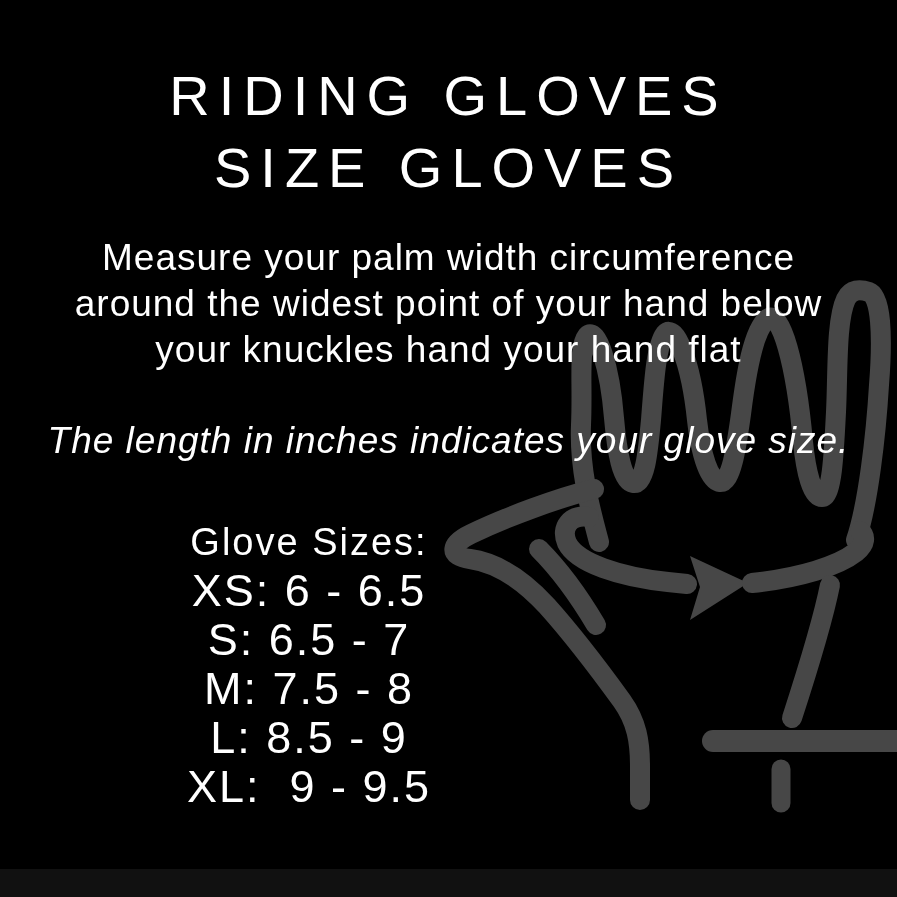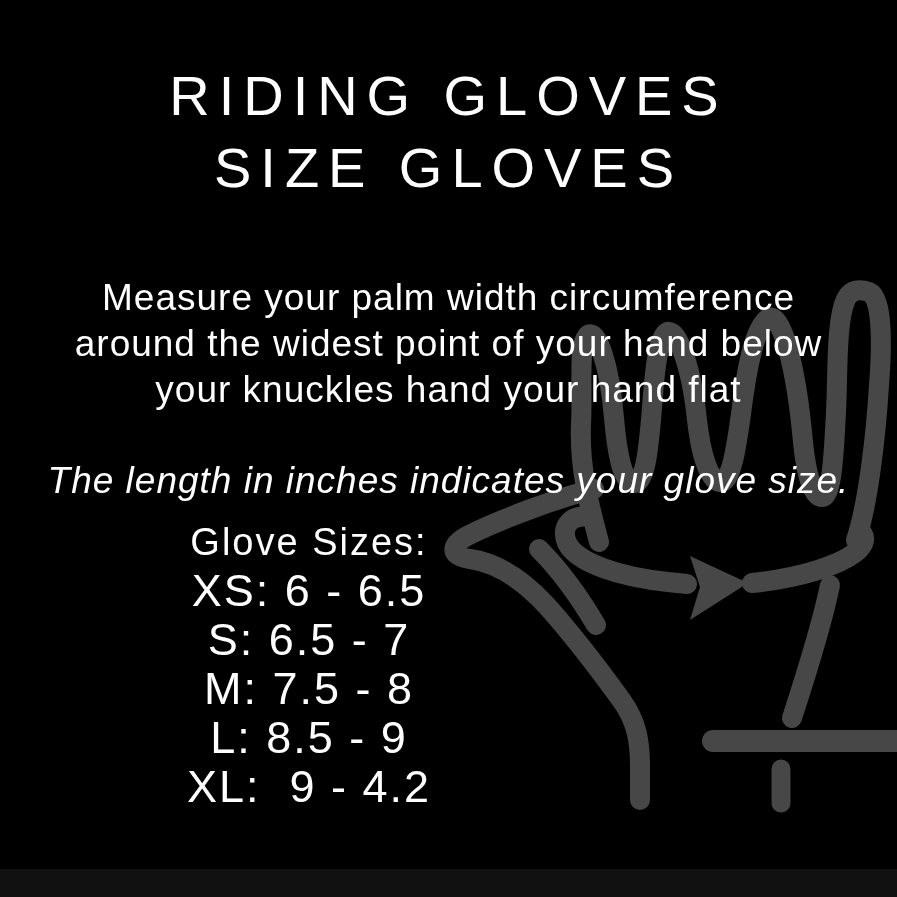--- a/index.html
+++ b/index.html
@@ -38,21 +38,20 @@
     font-size:56px;
     line-height:72px;
     letter-spacing:0.16em;
     font-weight:300;
   }
   .para{
     font-size:37px;
     line-height:46px;
     letter-spacing:1px;
     font-weight:300;
-    margin-top:40px;
   }
   .para1{top:235px;}
   .para2{top:418px;font-style:italic;}
   .sizes{
     position:absolute;
     left:14px;top:518px;
     width:590px;
     text-align:center;
     font-weight:300;
   }
@@ -136,16 +135,16 @@
   <div class="layer para para2">
     <div>The length in inches indicates your glove size.</div>
   </div>
 
   <div class="sizes">
     <div class="sizes-heading">Glove Sizes:</div>
     <div class="size-item">XS: 6 - 6.5</div>
     <div class="size-item">S: 6.5 - 7</div>
     <div class="size-item">M: 7.5 - 8</div>
     <div class="size-item">L: 8.5 - 9</div>
-    <div class="size-item">XL:  9 - 4.2</div>
+    <div class="size-item">XL:  9 - 9.5</div>
   </div>
 
 </div>
 
 </body></html>

